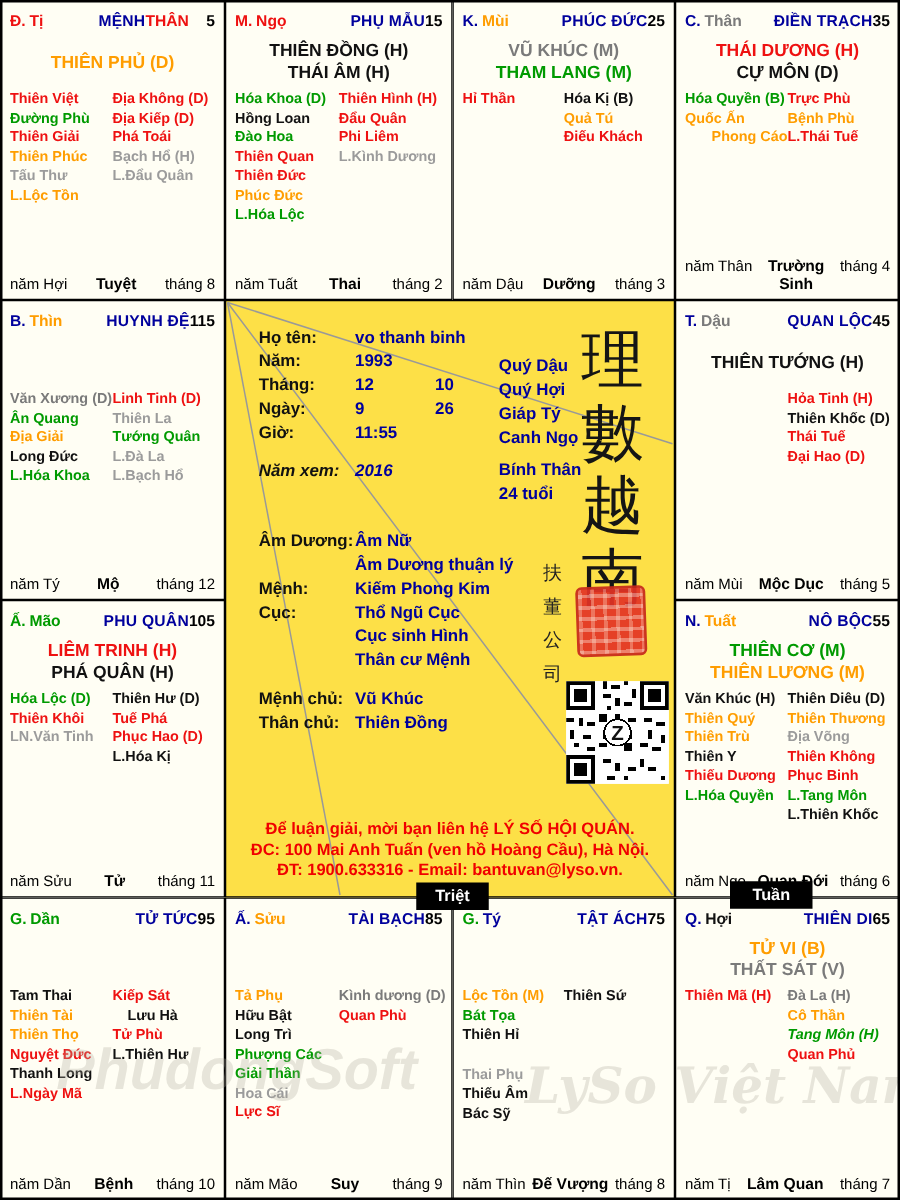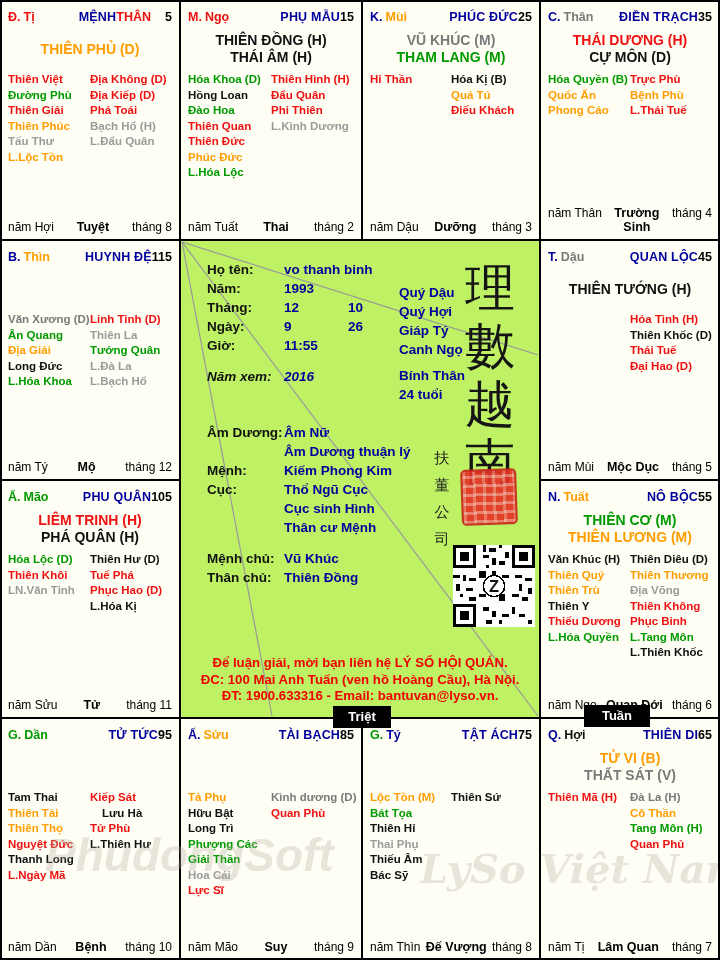--- a/index.html
+++ b/index.html
@@ -12,21 +12,21 @@
   .pname{flex:1;text-align:right;color:#00009c;letter-spacing:.2px;}
   .extra{color:#ee1111;margin-right:14px;}
   .pnum{color:#000;}
   .main-stars{height:46px;margin-top:2px;display:flex;flex-direction:column;justify-content:center;
               text-align:center;font-size:14px;font-weight:bold;line-height:17px;}
   .cols{display:flex;padding:0 7px;font-size:11.5px;font-weight:bold;line-height:15.5px;}
   .col{width:50%;white-space:nowrap;}
   .foot{position:absolute;bottom:5px;left:7px;right:7px;display:flex;font-size:12px;align-items:baseline;color:#000;}
   .f-stage{flex:1;text-align:center;font-weight:bold;font-size:12.5px;}
   
-  #center{position:absolute;left:180px;top:240px;width:360px;height:478px;background:#bef264;
+  #center{position:absolute;left:180px;top:240px;width:360px;height:478px;background:#fde047;
           border:1px solid #000;box-sizing:border-box;overflow:hidden;}
   #aspect-svg{position:absolute;left:0;top:0;z-index:0;}
   .c-content{position:relative;z-index:1;}
   .info-block{padding-top:21px;}
   .irow{display:flex;padding-left:26px;height:19px;font-size:13.5px;font-weight:bold;white-space:nowrap;}
   .ilabel{width:77px;color:#111;}
   .iv1{width:64px;color:#00009c;}
   .iv2{color:#00009c;}
   .pillars{position:absolute;left:218px;top:42px;font-size:13.5px;font-weight:bold;color:#00009c;line-height:19px;white-space:nowrap;}
   .attr-block{position:absolute;left:0;top:182px;width:100%;}
@@ -111,21 +111,21 @@
           <div class="star" style="color: rgb(17, 17, 17);">Hồng Loan</div>
           <div class="star" style="color: rgb(0, 154, 0);">Đào Hoa</div>
           <div class="star" style="color: rgb(238, 17, 17);">Thiên Quan</div>
           <div class="star" style="color: rgb(238, 17, 17);">Thiên Đức</div>
           <div class="star" style="color: rgb(255, 157, 0);">Phúc Đức</div>
           <div class="star" style="color: rgb(0, 154, 0);">L.Hóa Lộc</div>
         </div>
         <div class="col">
           <div class="star" style="color: rgb(238, 17, 17);">Thiên Hình (H)</div>
           <div class="star" style="color: rgb(238, 17, 17);">Đẩu Quân</div>
-          <div class="star" style="color: rgb(238, 17, 17);">Phi Thiên</div>
+          <div class="star" style="color: rgb(238, 17, 17);">Phi Liêm</div>
           <div class="star" style="color: rgb(155, 155, 155);">L.Kình Dương</div>
         </div>
       </div>
       <div class="foot">
         <span class="f-year">năm Tuất</span>
         <span class="f-stage">Thai</span>
         <span class="f-month">tháng 2</span>
       </div>
     </div>
   <div class="palace" style="left:362px;top:0;width:178px;height:240px;">
@@ -163,21 +163,21 @@
         <span class="pnum">35</span>
       </div>
       <div class="main-stars">
         <div class="main-star" style="color: rgb(238, 17, 17);">THÁI DƯƠNG (H)</div>
         <div class="main-star" style="color: rgb(17, 17, 17);">CỰ MÔN (D)</div>
       </div>
       <div class="cols">
         <div class="col">
           <div class="star" style="color: rgb(0, 154, 0);">Hóa Quyền (B)</div>
           <div class="star" style="color: rgb(255, 157, 0);">Quốc Ấn</div>
-          <div class="star" style="color: rgb(255, 157, 0);">Phong Cáo</div>
+          <div class="star" style="color: rgb(255, 157, 0); text-align: right;">Phong Cáo</div>
         </div>
         <div class="col">
           <div class="star" style="color: rgb(238, 17, 17);">Trực Phù</div>
           <div class="star" style="color: rgb(255, 157, 0);">Bệnh Phù</div>
           <div class="star" style="color: rgb(238, 17, 17);">L.Thái Tuế</div>
         </div>
       </div>
       <div class="foot">
         <span class="f-year">năm Thân</span>
         <span class="f-stage">Trường Sinh</span>
@@ -370,21 +370,21 @@
         <span class="branch" style="color: rgb(0, 0, 156);">Tý</span>
         <span class="pname">TẬT ÁCH</span>
         <span class="pnum">75</span>
       </div>
       <div class="main-stars"></div>
       <div class="cols">
         <div class="col">
           <div class="star" style="color: rgb(255, 157, 0);">Lộc Tồn (M)</div>
           <div class="star" style="color: rgb(0, 154, 0);">Bát Tọa</div>
           <div class="star" style="color: rgb(17, 17, 17);">Thiên Hỉ</div>
-          <div class="star" style="color: rgb(155, 155, 155);">Thai Phụ</div>
+          <div class="star" style="color: rgb(155, 155, 155); margin-top: 16px;">Thai Phụ</div>
           <div class="star" style="color: rgb(17, 17, 17);">Thiếu Âm</div>
           <div class="star" style="color: rgb(17, 17, 17);">Bác Sỹ</div>
         </div>
         <div class="col">
           <div class="star" style="color: rgb(17, 17, 17);">Thiên Sứ</div>
         </div>
       </div>
       <div class="foot">
         <span class="f-year">năm Thìn</span>
         <span class="f-stage">Đế Vượng</span>
@@ -402,21 +402,21 @@
         <div class="main-star" style="color: rgb(255, 157, 0);">TỬ VI (B)</div>
         <div class="main-star" style="color: rgb(122, 122, 122);">THẤT SÁT (V)</div>
       </div>
       <div class="cols">
         <div class="col">
           <div class="star" style="color: rgb(238, 17, 17);">Thiên Mã (H)</div>
         </div>
         <div class="col">
           <div class="star" style="color: rgb(122, 122, 122);">Đà La (H)</div>
           <div class="star" style="color: rgb(255, 157, 0);">Cô Thần</div>
-          <div class="star" style="color: rgb(0, 154, 0);">Tang Môn (H)</div>
+          <div class="star" style="color: rgb(0, 154, 0); font-style: italic;">Tang Môn (H)</div>
           <div class="star" style="color: rgb(238, 17, 17);">Quan Phủ</div>
         </div>
       </div>
       <div class="foot">
         <span class="f-year">năm Tị</span>
         <span class="f-stage">Lâm Quan</span>
         <span class="f-month">tháng 7</span>
       </div>
     </div>
 

